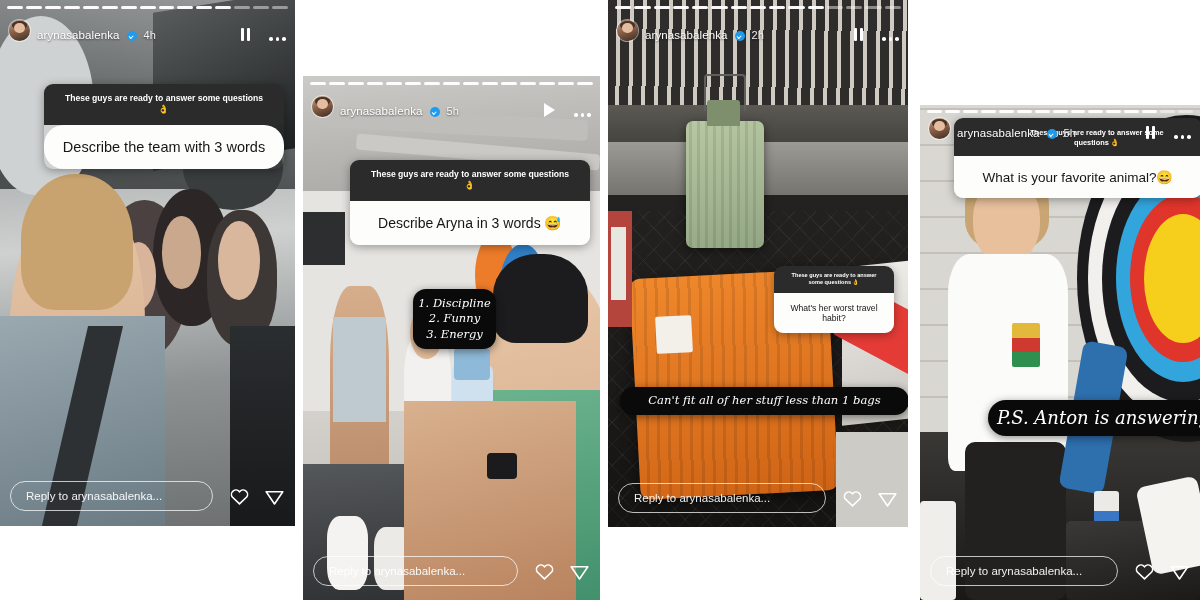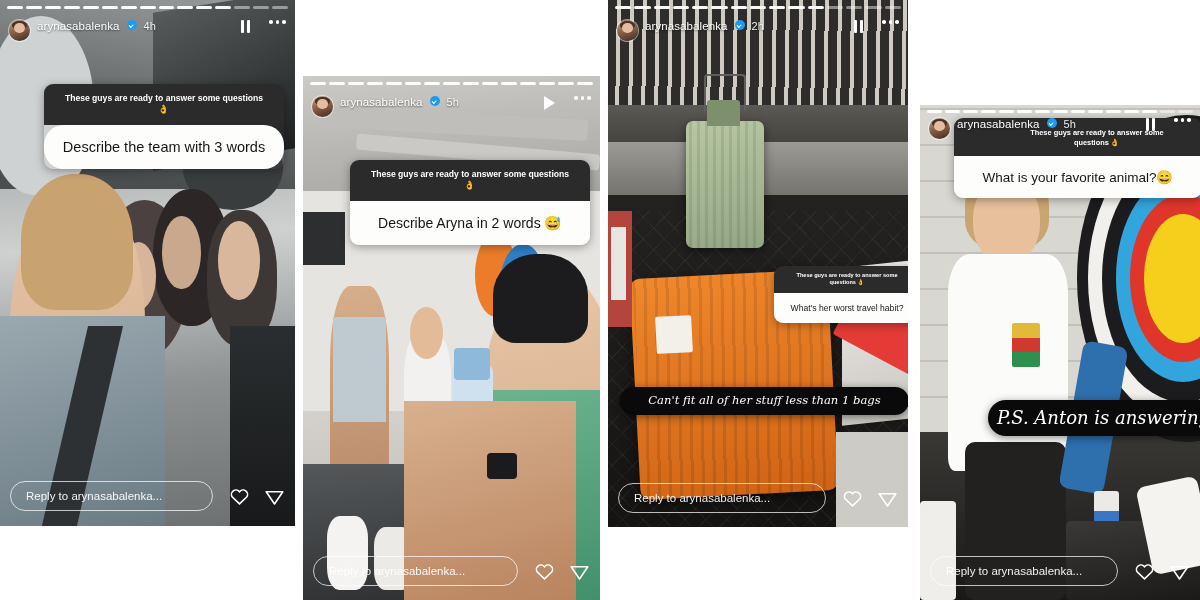--- a/index.html
+++ b/index.html
@@ -14,21 +14,21 @@
   .photo > div { position:absolute; }
 
   
   .progress { position:absolute; left:0; right:0; display:flex; gap:3px;
               padding:0 7px; z-index:6; }
   .progress i { flex:1 1 auto; height:2.5px; border-radius:2px;
                 background:rgba(255,255,255,.45); display:block; }
   .progress i.on { background:rgba(255,255,255,.97); }
 
   
-  .shead { position:absolute; left:0; right:0; display:flex; align-items:flex-start;
+  .shead { position:absolute; left:0; right:0; display:flex; align-items:flex-end;
            gap:7px; padding:0 9px; z-index:7; }
   .avatar { width:21px; height:21px; border-radius:50%; flex:none;
             background:linear-gradient(160deg,#c9a48b 0%,#8d6348 45%,#3d2a22 100%);
             position:relative; overflow:hidden;
             box-shadow:0 0 0 1px rgba(255,255,255,.5); }
   .avatar:after { content:""; position:absolute; left:25%; top:12%; width:50%;
                   height:48%; border-radius:50%; background:#e4bda0; }
   .avatar:before { content:""; position:absolute; left:14%; top:4%; width:72%;
                    height:40%; border-radius:46% 46% 40% 40%; background:#4a3226; }
   .uname { color:#fff; font-size:11.5px; letter-spacing:.1px;
@@ -208,23 +208,26 @@
       <span class="playbtn"></span>
       <span class="dots">
           <b></b>
           <b></b>
           <b></b>
         </span>
     </div>
 
     <div class="qcard" style="left:31px;top:84px;width:240px;">
       <div class="qprompt" style="font-size:8.6px;padding:9px 18px;">These guys are ready to answer some questions 👌</div>
-      <div class="qanswer" style="font-size:14px;padding:14px 8px;">Describe Aryna in 2 words 😅</div>
-    </div>
-
+      <div class="qanswer" style="font-size:14px;padding:14px 8px;">Describe Aryna in 3 words 😅</div>
+    </div>
+
+    <div class="hand" style="left:110px;top:213px;width:83px;font-size:11.5px;padding:7px 5px;white-space:pre-line;border-radius:13px;">1. Discipline
+2. Funny
+3. Energy</div>
 
     <div class="replybar" style="bottom:14px;">
       <div class="replyin" style="height:30px;font-size:11.5px;">Reply to arynasabalenka...</div>
       <span class="heart">
         <svg width="21" height="21" viewBox="0 0 24 24" fill="none" stroke="#fff" stroke-width="1.8">
           <path d="M12 20.5 3.8 12.6A4.9 4.9 0 0 1 12 6.6a4.9 4.9 0 0 1 8.2 6z"></path>
           </svg>
       </span>
       <span class="send">
         <svg width="21" height="21" viewBox="0 0 24 24" fill="none" stroke="#fff" stroke-width="1.8" stroke-linejoin="round">
@@ -284,21 +287,21 @@
           <b></b>
           <b></b>
         </span>
       <span class="dots">
           <b></b>
           <b></b>
           <b></b>
         </span>
     </div>
 
-    <div class="qcard" style="left:150px;top:266px;width:146px;">
+    <div class="qcard" style="left:150px;top:266px;width:120px;">
       <div class="qprompt" style="font-size:5.6px;padding:6px 10px;">These guys are ready to answer some questions 👌</div>
       <div class="qanswer" style="font-size:8.6px;padding:10px 5px;">What's her worst travel habit?</div>
     </div>
 
     <div class="hand" style="left:12px;top:387px;width:289px;font-size:11.6px;padding:6px 8px;border-radius:14px;white-space:nowrap;">Can't fit all of her stuff less than 1 bags</div>
 
     <div class="replybar" style="bottom:14px;">
       <div class="replyin" style="height:30px;font-size:11.5px;">Reply to arynasabalenka...</div>
       <span class="heart">
         <svg width="21" height="21" viewBox="0 0 24 24" fill="none" stroke="#fff" stroke-width="1.8">

